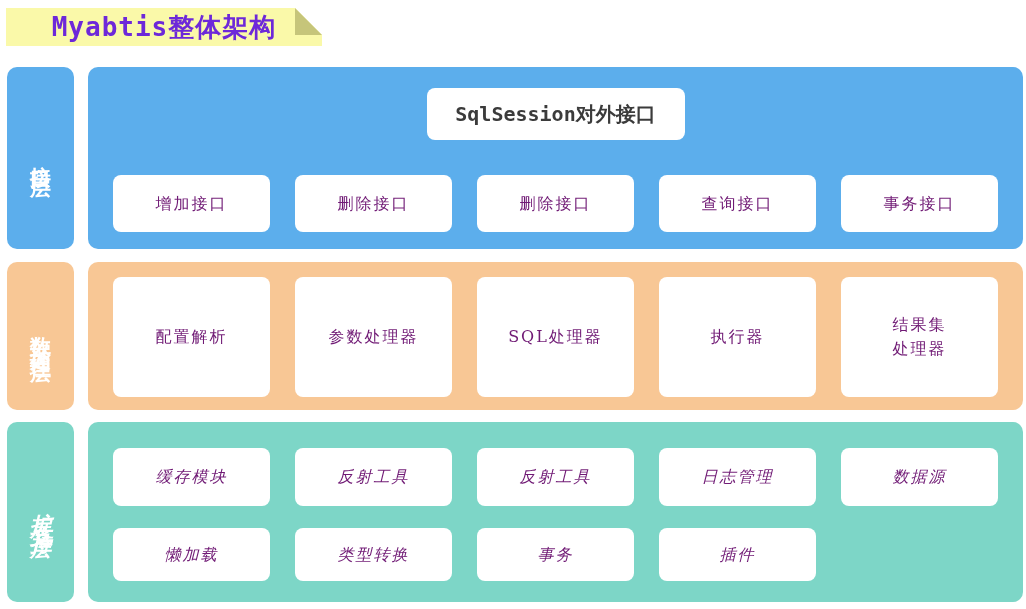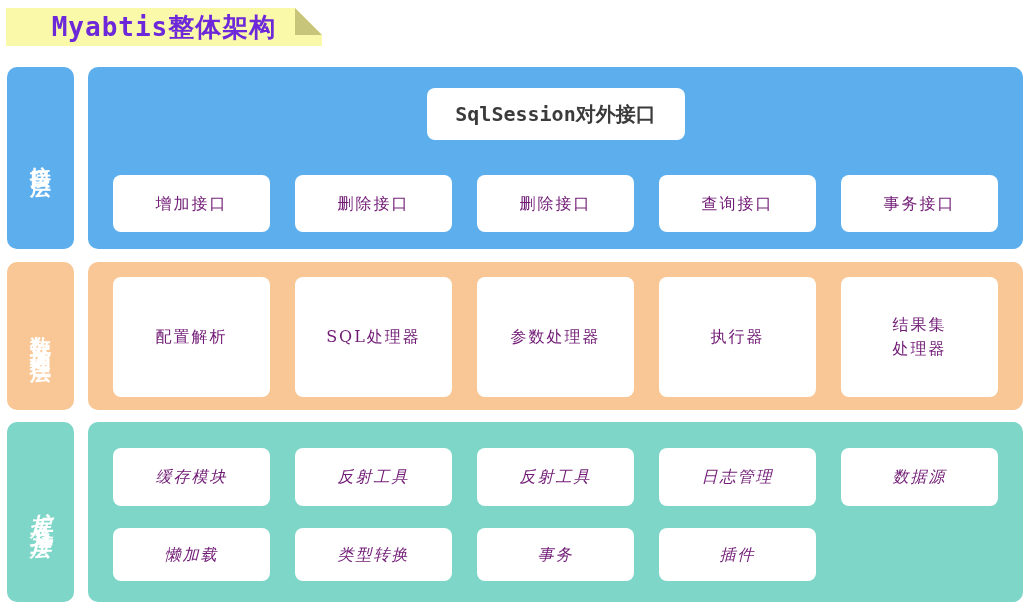--- a/index.html
+++ b/index.html
@@ -90,22 +90,22 @@
     </div>
   </div>
 
   <div class="layer layer-data">
     <div class="sidebar bg-orange">
       <span class="sidebar-label">数据处理层</span>
     </div>
     <div class="panel bg-orange">
       <div class="row row-data">
         <div class="wbox">配置解析</div>
+        <div class="wbox">参数处理器</div>
         <div class="wbox">SQL处理器</div>
-        <div class="wbox">参数处理器</div>
         <div class="wbox">执行器</div>
         <div class="wbox">结果集
 处理器</div>
       </div>
     </div>
   </div>
 
   <div class="layer layer-extension">
     <div class="sidebar bg-teal">
       <span class="sidebar-label">扩展支持层</span>

